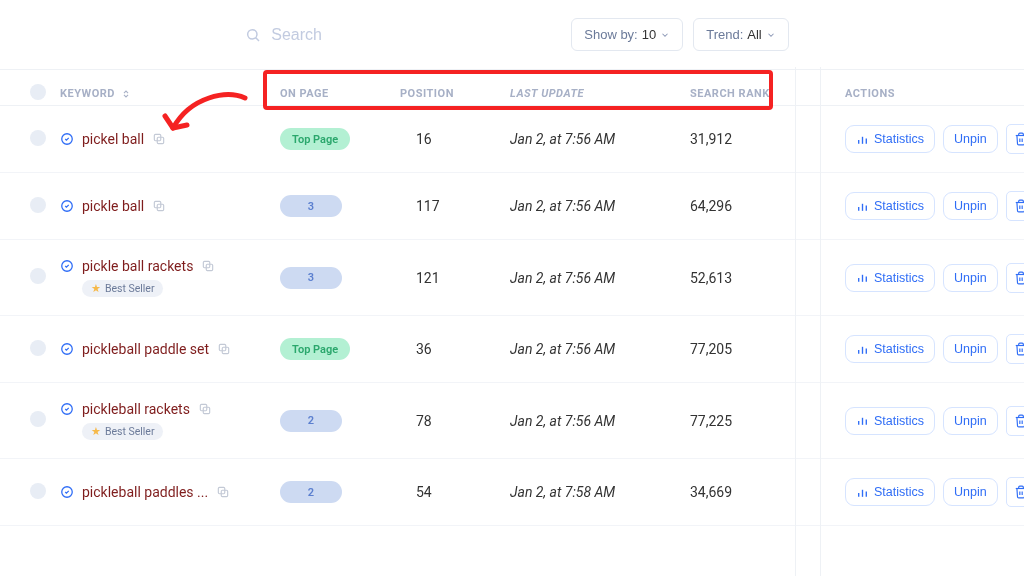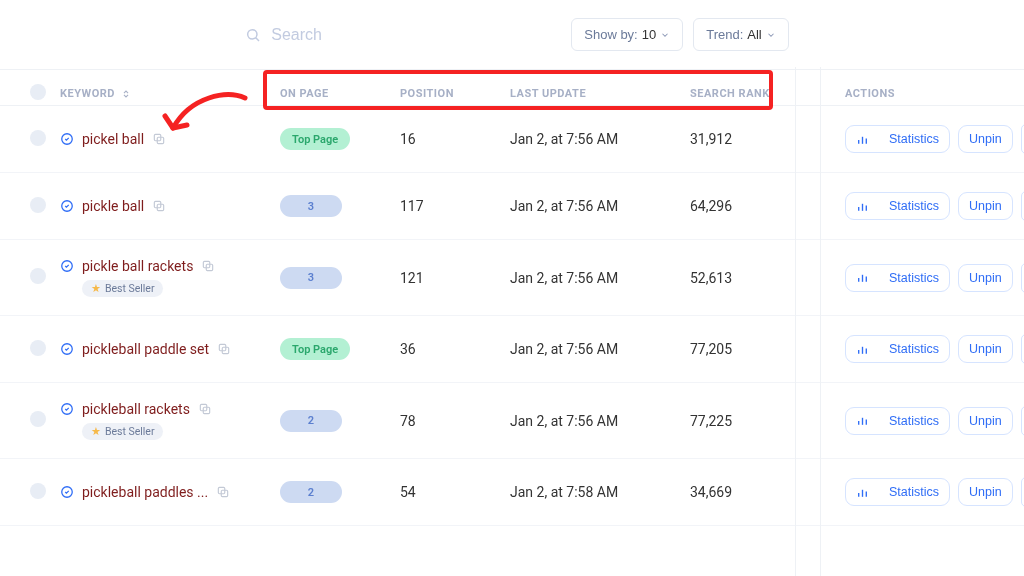--- a/index.html
+++ b/index.html
@@ -60,21 +60,21 @@
     letter-spacing:0.5px;
     color:#a7b0c6;
     font-weight:700;
     text-transform:uppercase;
     position:relative;
   }
   .col-check { width:30px; flex:0 0 30px;}
   .col-keyword { flex:0 0 220px; display:flex; align-items:center; gap:6px;}
   .col-onpage { flex:0 0 120px; }
   .col-position { flex:0 0 110px; }
-  .col-update { flex:0 0 180px; }
+  .col-update { flex:0 0 180px;font-style:italic; }
   .col-rank { flex:0 0 115px; }
   .col-gap { flex:0 0 30px; }
   .col-actions { flex:1; padding-left:10px;}
   .check {
     width:16px; height:16px; border-radius:50%;
     background:#e8edf5;
     display:inline-block;
   }
   .sort-icon { width:10px; height:10px; }
   .trow {
@@ -109,35 +109,35 @@
     justify-content:center;
     min-width:62px;
     height:22px;
     border-radius:11px;
     font-size:11px;
     font-weight:600;
     padding:0 12px;
   }
   .pill-green { background:#b3f0d3; color:#2aa76c; }
   .pill-blue { background:#cddaf2; color:#5b7fcf; }
-  .pos-val { color:#333; font-size:14px;}
+  .pos-val { color:#333; font-size:14px;margin-left:16px;}
   .upd-val { color:#333; font-size:14px;}
   .rank-val { color:#333; font-size:14px;}
   .actions-cell { display:flex; gap:8px; align-items:center;}
   .btn-outline {
     border:1px solid #d6e4ff;
     background:#fff;
     color:#2f6df6;
     border-radius:9px;
     padding:6px 10px;
     font-size:12.5px;
     cursor:pointer;
     display:inline-flex;
     align-items:center;
-    gap:20px;
+    gap:5px;
     font-weight:500;
   }
   .btn-icon {
     border:1px solid #d6e4ff;
     background:#fff;
     border-radius:5px;
     width:30px; height:30px;
     display:inline-flex; align-items:center; justify-content:center;
     cursor:pointer;
   }

